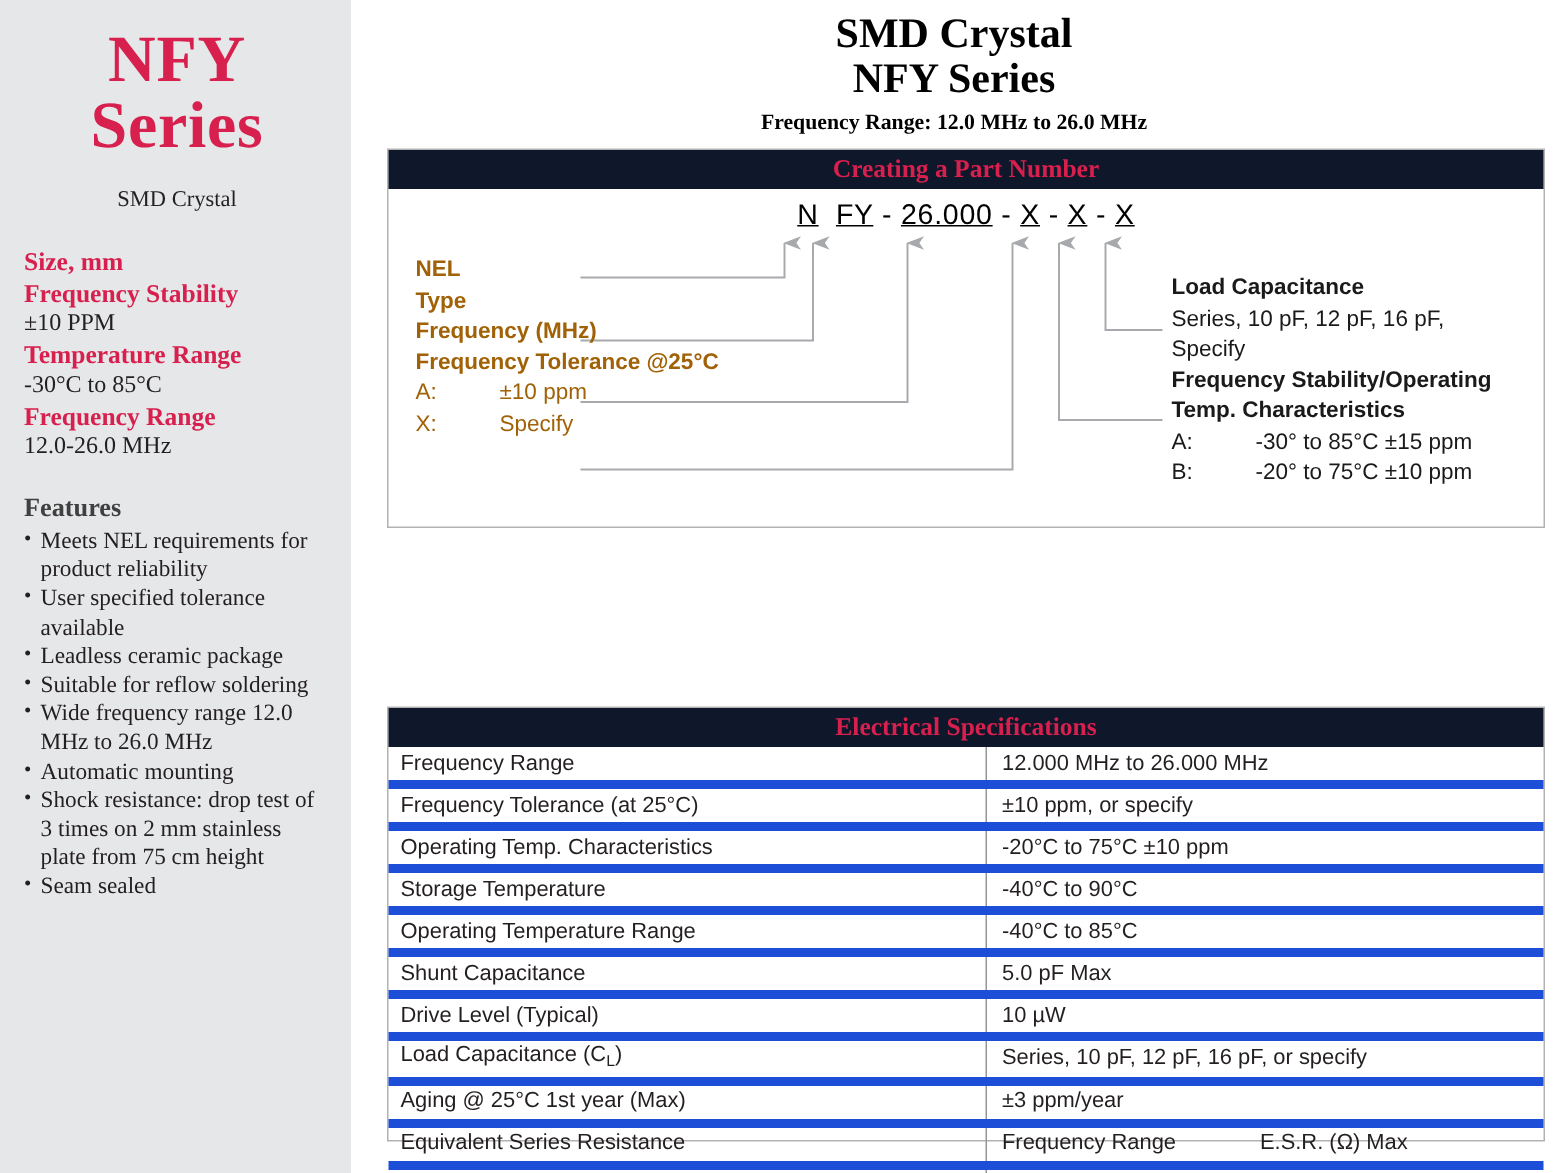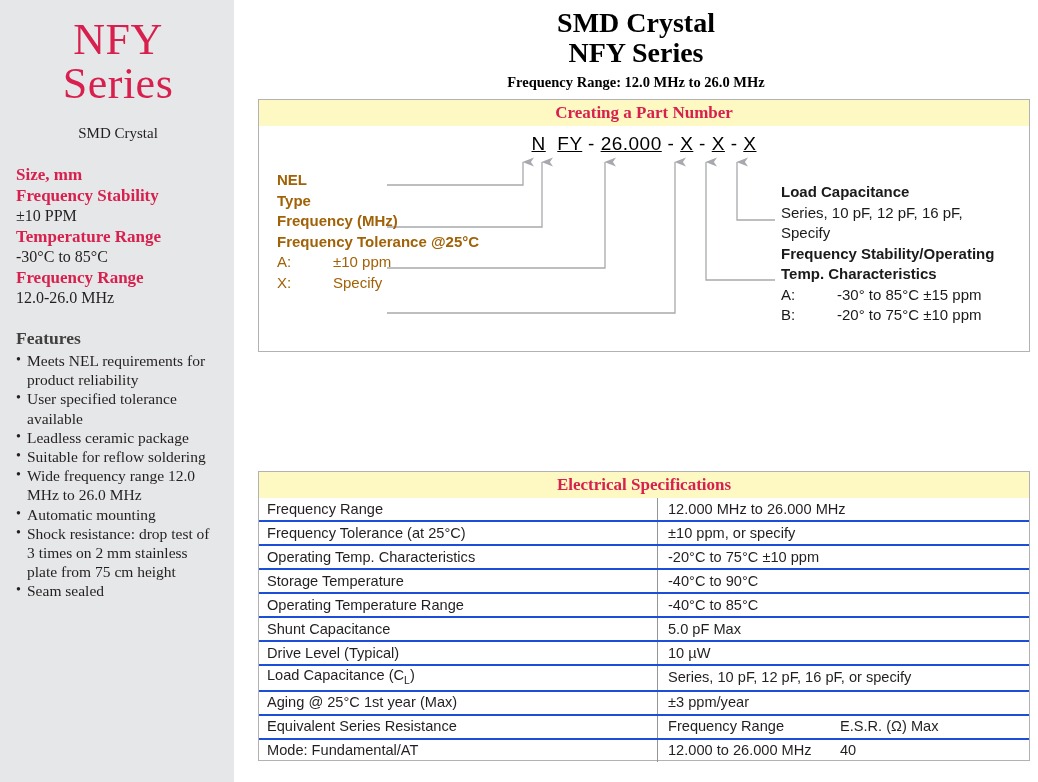--- a/index.html
+++ b/index.html
@@ -23,21 +23,21 @@
     top: 0;
     width: 234px;
     height: 782px;
     background: #e6e7e8;
   }
   #sidebar-inner {
     padding: 18px 14px 0 16px;
   }
   .series-title {
     font-family: "Liberation Serif", serif;
-    font-weight: normal;
+    font-weight: bold;
     color: #d8204f;
     text-align: center;
     font-size: 44px;
     line-height: 44px;
     letter-spacing: 0.5px;
   }
   .series-title .l2 { display: block; }
   .subtitle {
     font-family: "Liberation Serif", serif;
     text-align: center;
@@ -125,21 +125,21 @@
     position: absolute;
     left: 24px;
     width: 772px;
     border: 1px solid #b2b2b2;
     box-sizing: border-box;
     background: #ffffff;
   }
   #pn-panel { top: 99px; height: 253px; }
 
   .panel-head {
-    background: #fef9c3;
+    background: #0f172a;
     text-align: center;
     font-family: "Liberation Serif", serif;
     font-weight: bold;
     color: #d8204f;
     font-size: 17px;
     line-height: 26px;
     height: 26px;
   }
 
   
@@ -189,21 +189,21 @@
   
   #es-panel { top: 471px; height: 290px; }
   table.es {
     border-collapse: collapse;
     width: 100%;
     font-family: "Liberation Sans", sans-serif;
     font-size: 14.6px;
     color: #231f20;
   }
   table.es td {
-    border-top: 2px solid #1d4ed8;
+    border-top: 6px solid #1d4ed8;
     padding: 1px 0 1px 8px;
     height: 20px;
     vertical-align: middle;
     line-height: 17px;
   }
   table.es tr:first-child td { border-top: none; }
   table.es td.c1 { width: 390px; border-right: 1px solid #939598; }
   table.es td.c2 { padding-left: 10px; }
   .esr-a { display: inline-block; width: 172px; }
   sub { font-size: 0.72em; }

